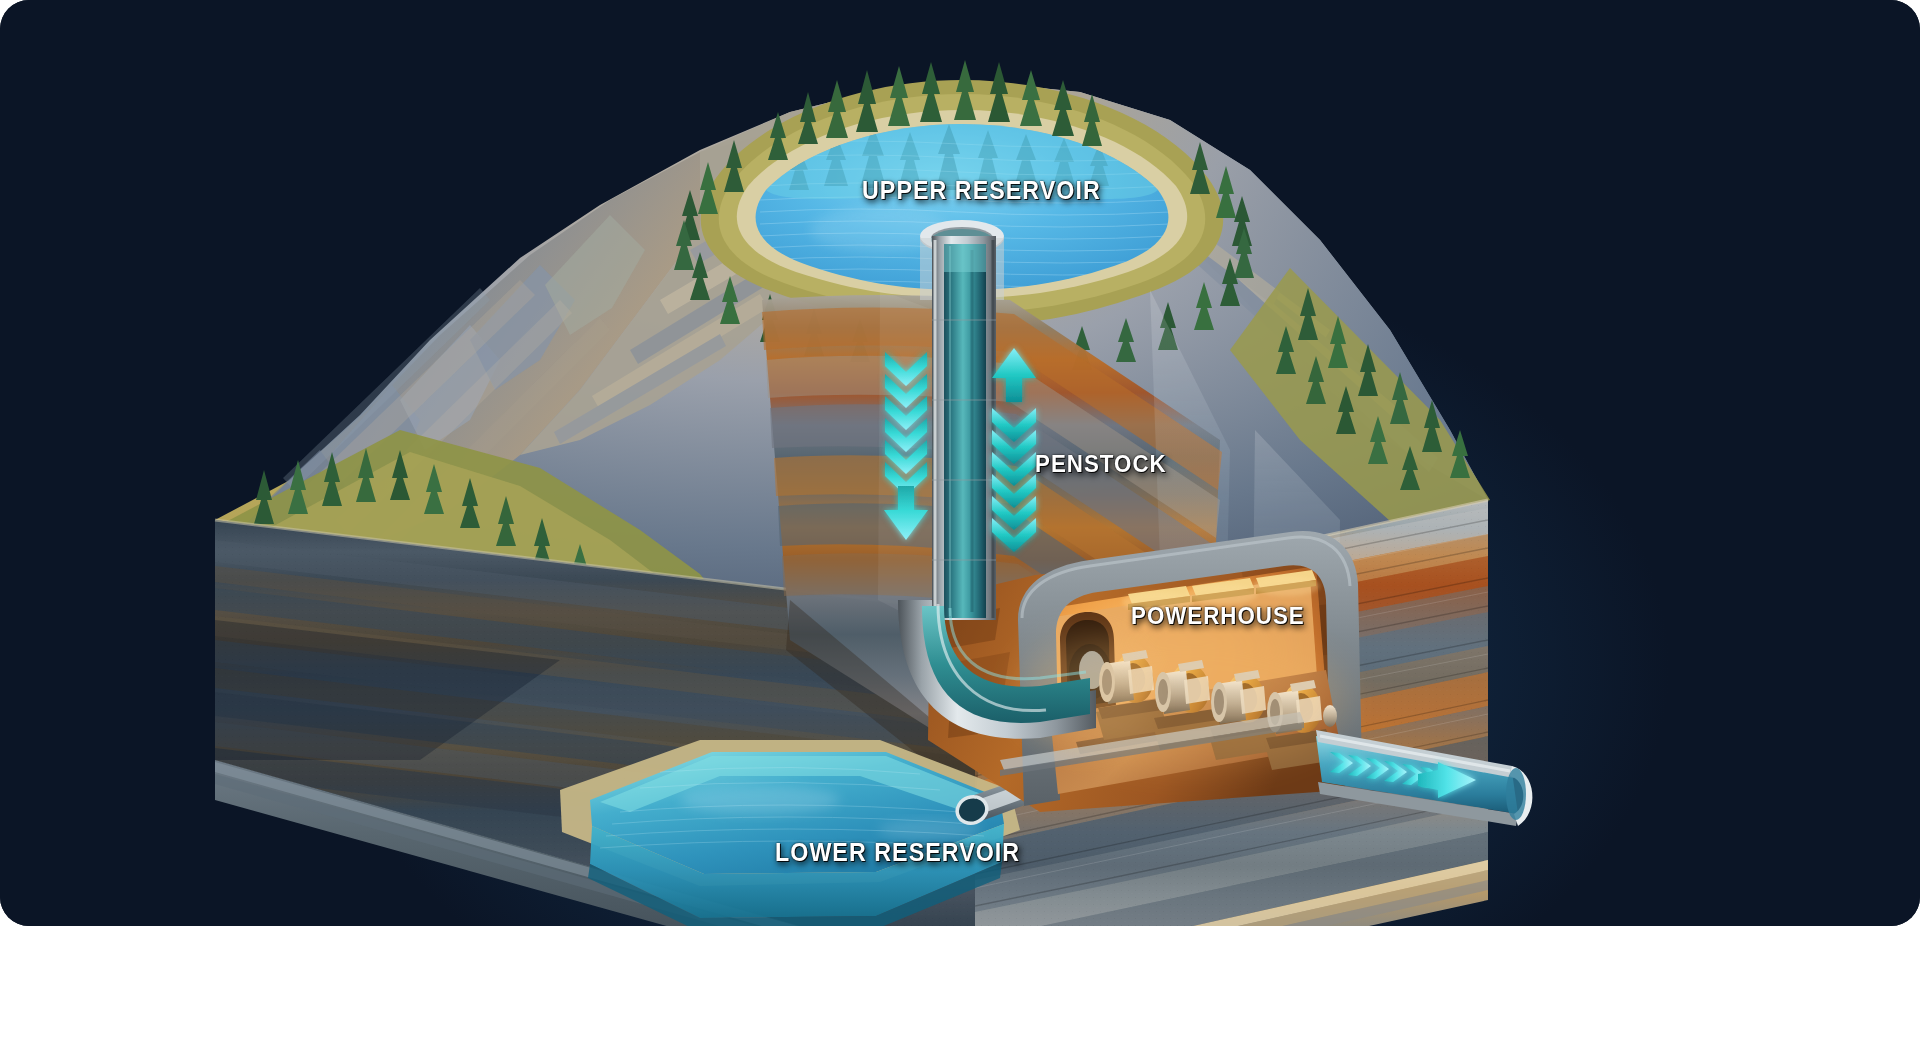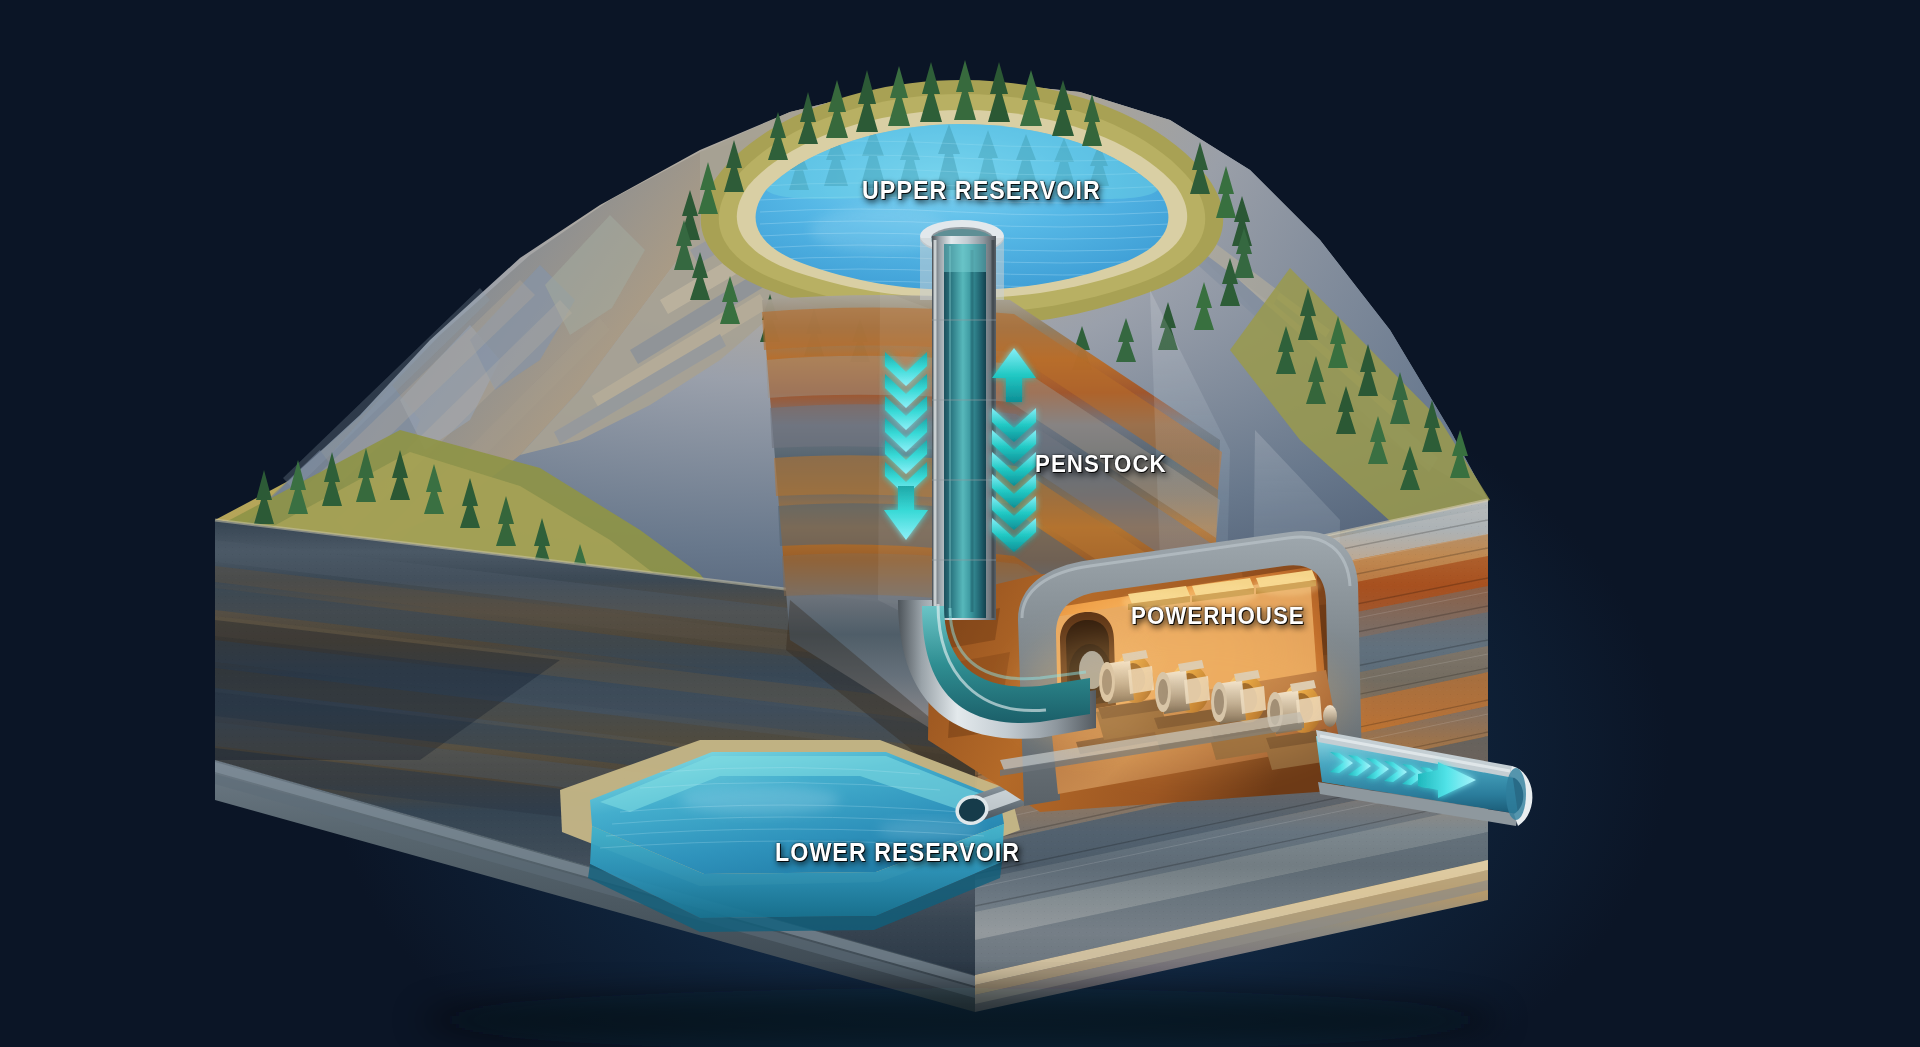--- a/index.html
+++ b/index.html
@@ -5,23 +5,24 @@
 <style>
   * { margin:0; padding:0; box-sizing:border-box; }
 
   html,body{
     width:1920px; height:1047px; overflow:hidden;
     font-family:"Liberation Sans", sans-serif;
   }
 
   #scene{
     position:relative;
-    width:1920px; height:1047px;
+    width:1920px; height:926px;
     background:#0b1526;
     overflow:hidden;
+    border-radius:29px;
   }
 
   
   #bg-glow{
     position:absolute; inset:0;
     background:
       radial-gradient(ellipse 780px 500px at 52% 72%, #1b3b5e 0%, #16314f 28%, #0f2239 58%, #0b1526 86%);
   }
 
   svg.layer{ position:absolute; left:0; top:0; width:1920px; height:1047px; overflow:visible; }

